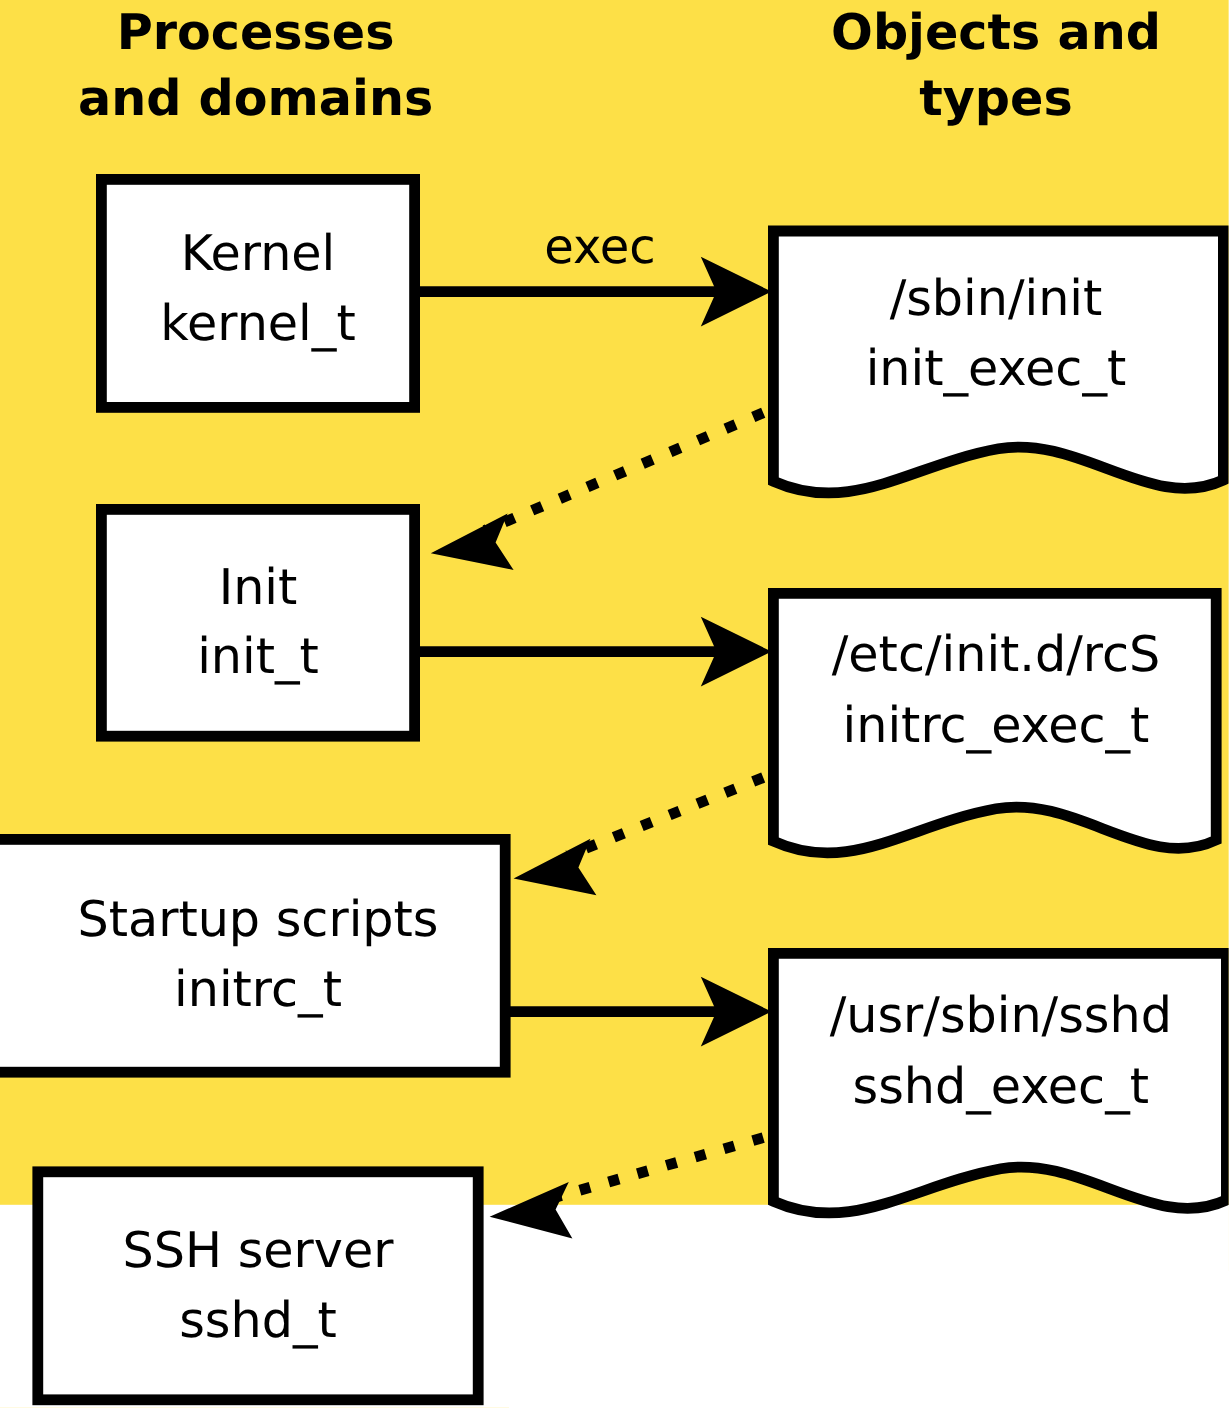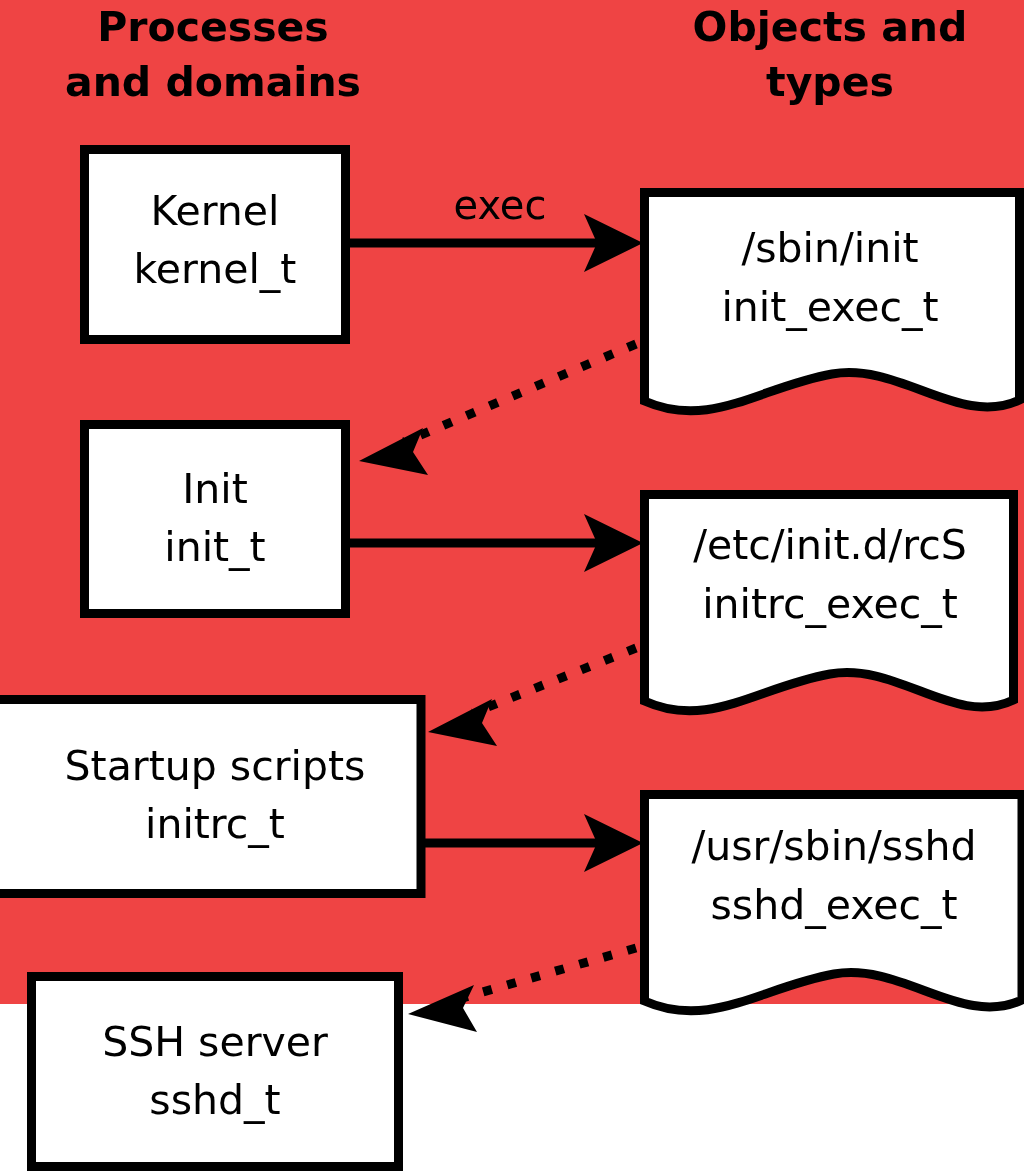--- a/index.html
+++ b/index.html
@@ -10,21 +10,21 @@
   body {
     width: 1024px;
     height: 1173px;
     overflow: hidden;
     font-family: "DejaVu Sans", sans-serif;
   }
   #diagram-root {
     position: relative;
     width: 1024px;
     height: 1004px;
-    background: #ef4444;
+    background: #fde047;
   }
   svg#diagram-svg {
     display: block;
     width: 1024px;
     height: 1173px;
   }
   .col-header {
     font-family: "DejaVu Sans", sans-serif;
     font-weight: bold;
     font-size: 41px;

